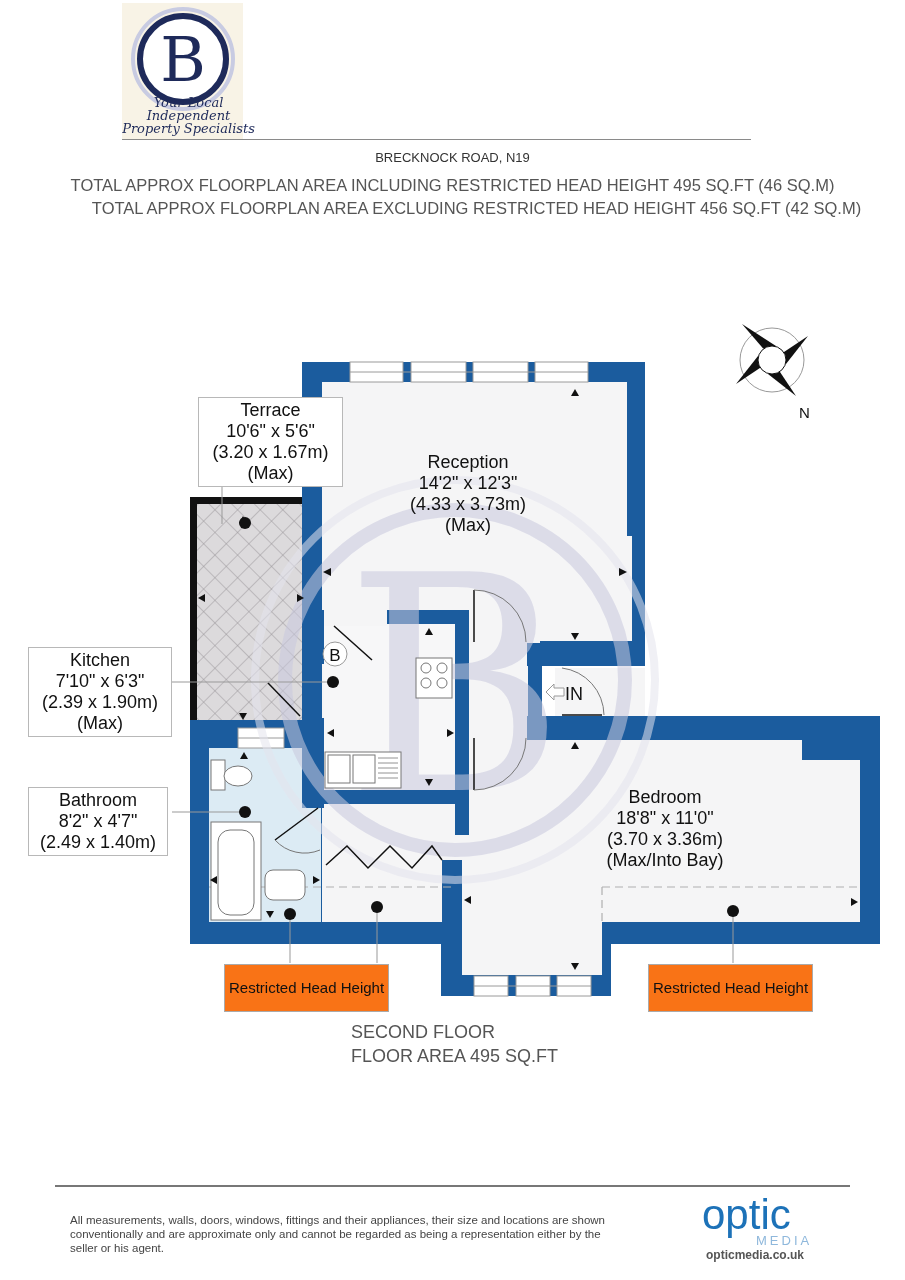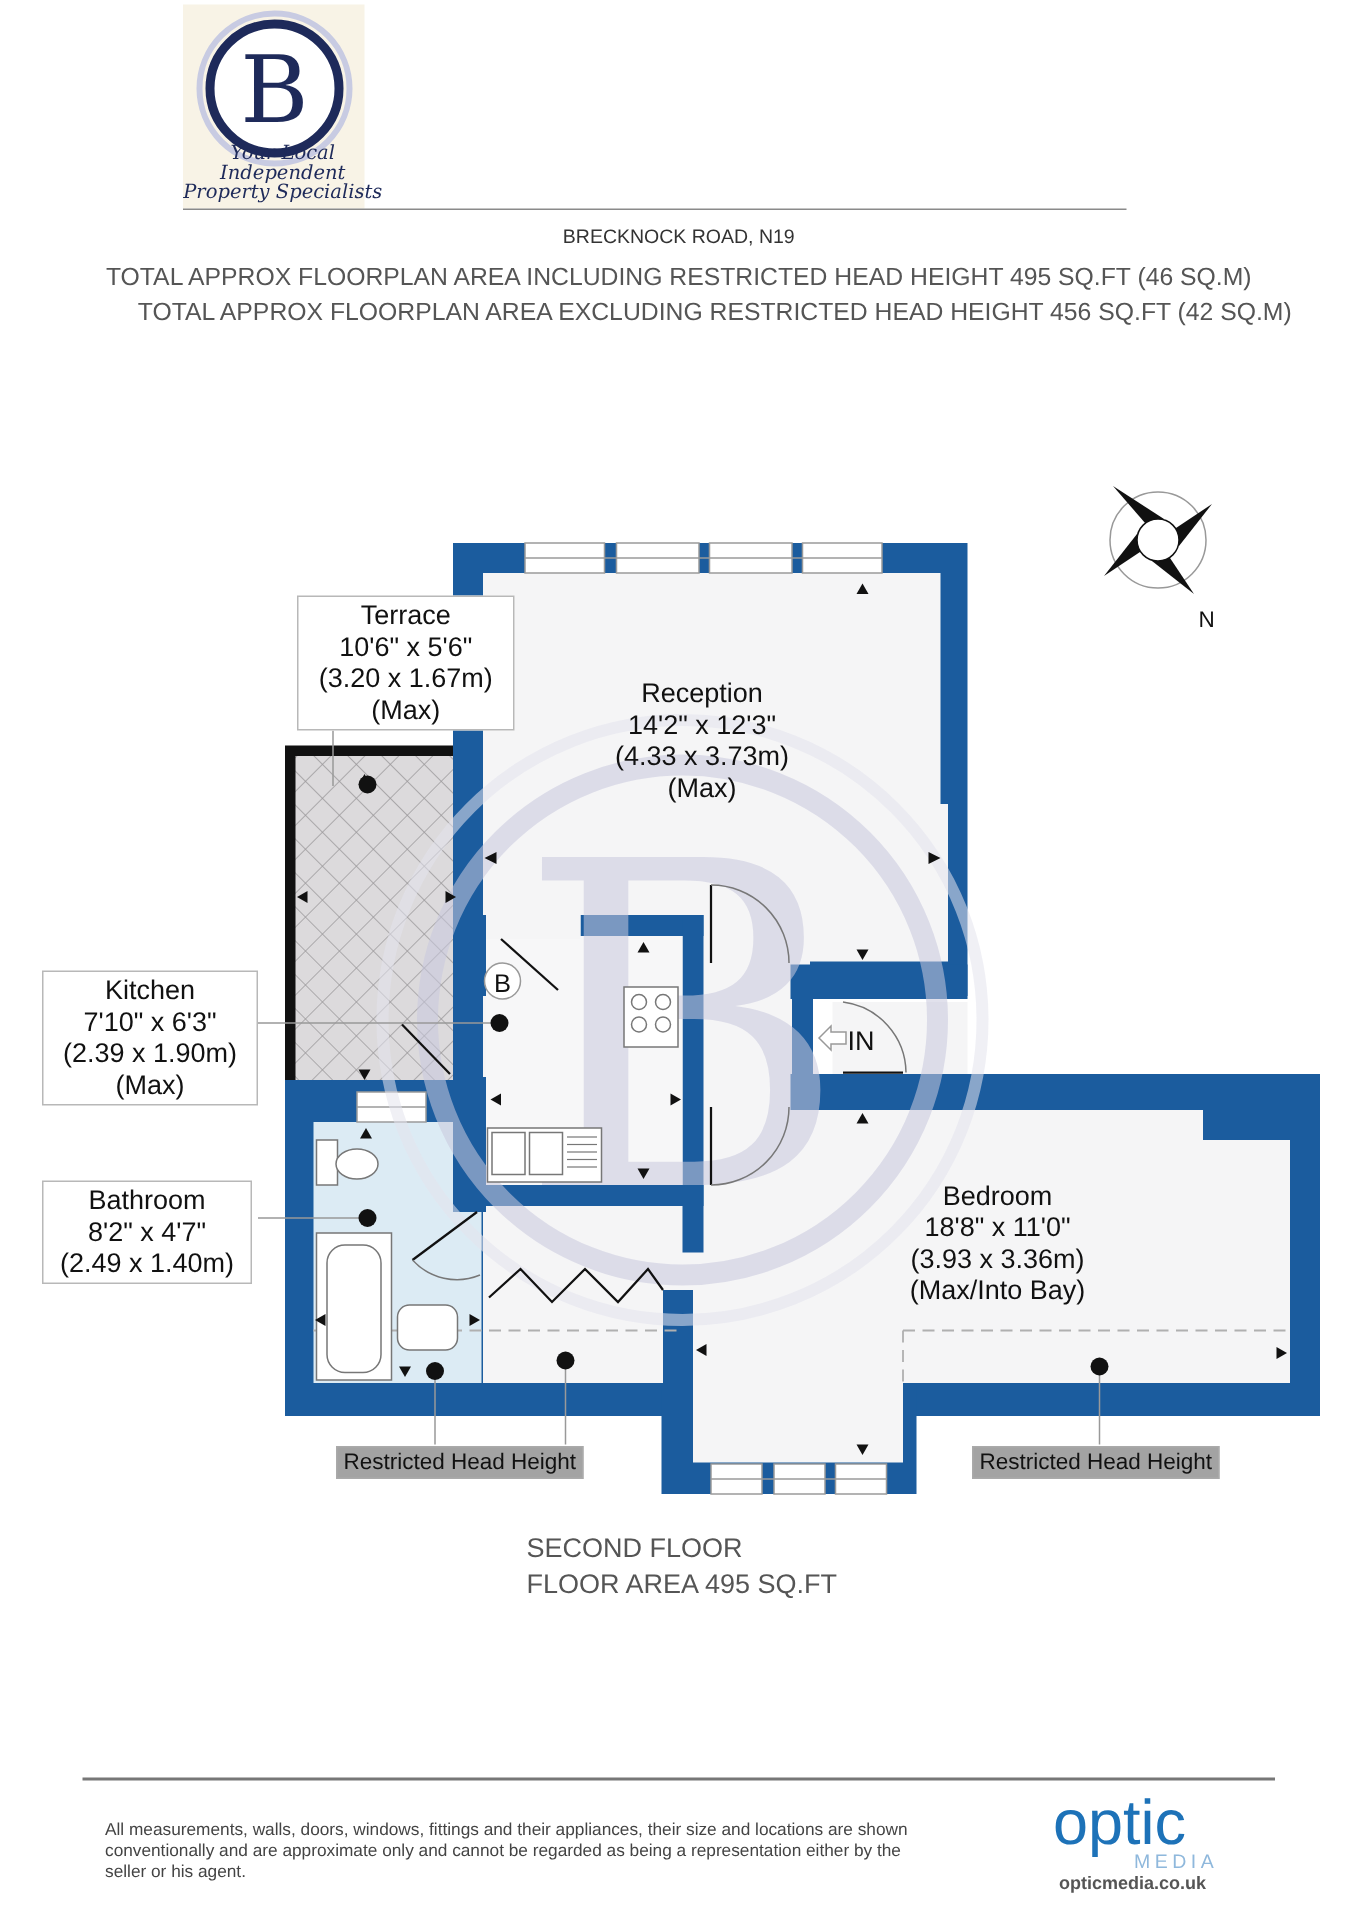--- a/index.html
+++ b/index.html
@@ -8,21 +8,21 @@
   .logo-box { left:122px; top:3px; width:121px; height:136px; background:#f8f3e6; }
   .logo-tag { left:122px; top:96px; width:133px; text-align:center; font-family:"DejaVu Serif", serif; font-style:italic; font-size:13px; line-height:13px; color:#1e2a5a; }
   .top-rule { left:122px; top:139px; width:629px; height:1px; background:#8a8a8a; }
   .title { left:0; width:905px; text-align:center; color:#333; }
   .t1 { top:150px; font-size:13px; }
   .t2 { top:176px; font-size:16.5px; color:#555; }
   .t3 { top:199px; font-size:16.5px; color:#555;margin-left:24px; }
   .plan { left:0; top:0; }
   .label-box { background:#fff; border:1px solid #b8b8b8; text-align:center; color:#111; font-size:18px; line-height:21px; padding:2px 4px; box-sizing:border-box; }
   .room-label { text-align:center; color:#111; font-size:18px; line-height:21px; }
-  .rhh { background:#a3a3a3; border:1px solid #aaa; font-size:15px; line-height:18px; padding:1px 4px; color:#111; white-space:nowrap; }
+  .rhh { background:#f97316; border:1px solid #aaa; font-size:15px; line-height:18px; padding:14px 4px; color:#111; white-space:nowrap; }
   .floor-text { left:351px; top:1020px; font-size:18px; line-height:24px; color:#555; }
   .bottom-rule { left:55px; top:1185px; width:795px; height:2px; background:#777; }
   .disclaimer { left:70px; top:1213px; width:560px; font-size:11.5px; line-height:14px; color:#444; }
   .optic-url { left:706px; top:1248px; font-size:12px; color:#555;font-weight:bold; }
 </style>
 </head>
 <body>
 
 <div class="abs logo-box">
   <svg width="121" height="110" viewBox="0 0 121 110">
@@ -254,21 +254,21 @@
 
 <div class="abs label-box" style="left:28px; top:787px; width:140px;">
   <div>Bathroom</div>
   <div>8'2" x 4'7"</div>
   <div>(2.49 x 1.40m)</div>
 </div>
 
 <div class="abs room-label" style="left:585px; top:787px; width:160px;">
   <div>Bedroom</div>
   <div>18'8" x 11'0"</div>
-  <div>(3.93 x 3.36m)</div>
+  <div>(3.70 x 3.36m)</div>
   <div>(Max/Into Bay)</div>
 </div>
 
 <div class="abs rhh" style="left:224px; top:964px;">Restricted Head Height</div>
 <div class="abs rhh" style="left:648px; top:964px;">Restricted Head Height</div>
 
 <div class="abs floor-text">
   <div>SECOND FLOOR</div>
   <div>FLOOR AREA 495 SQ.FT</div>
 </div>

